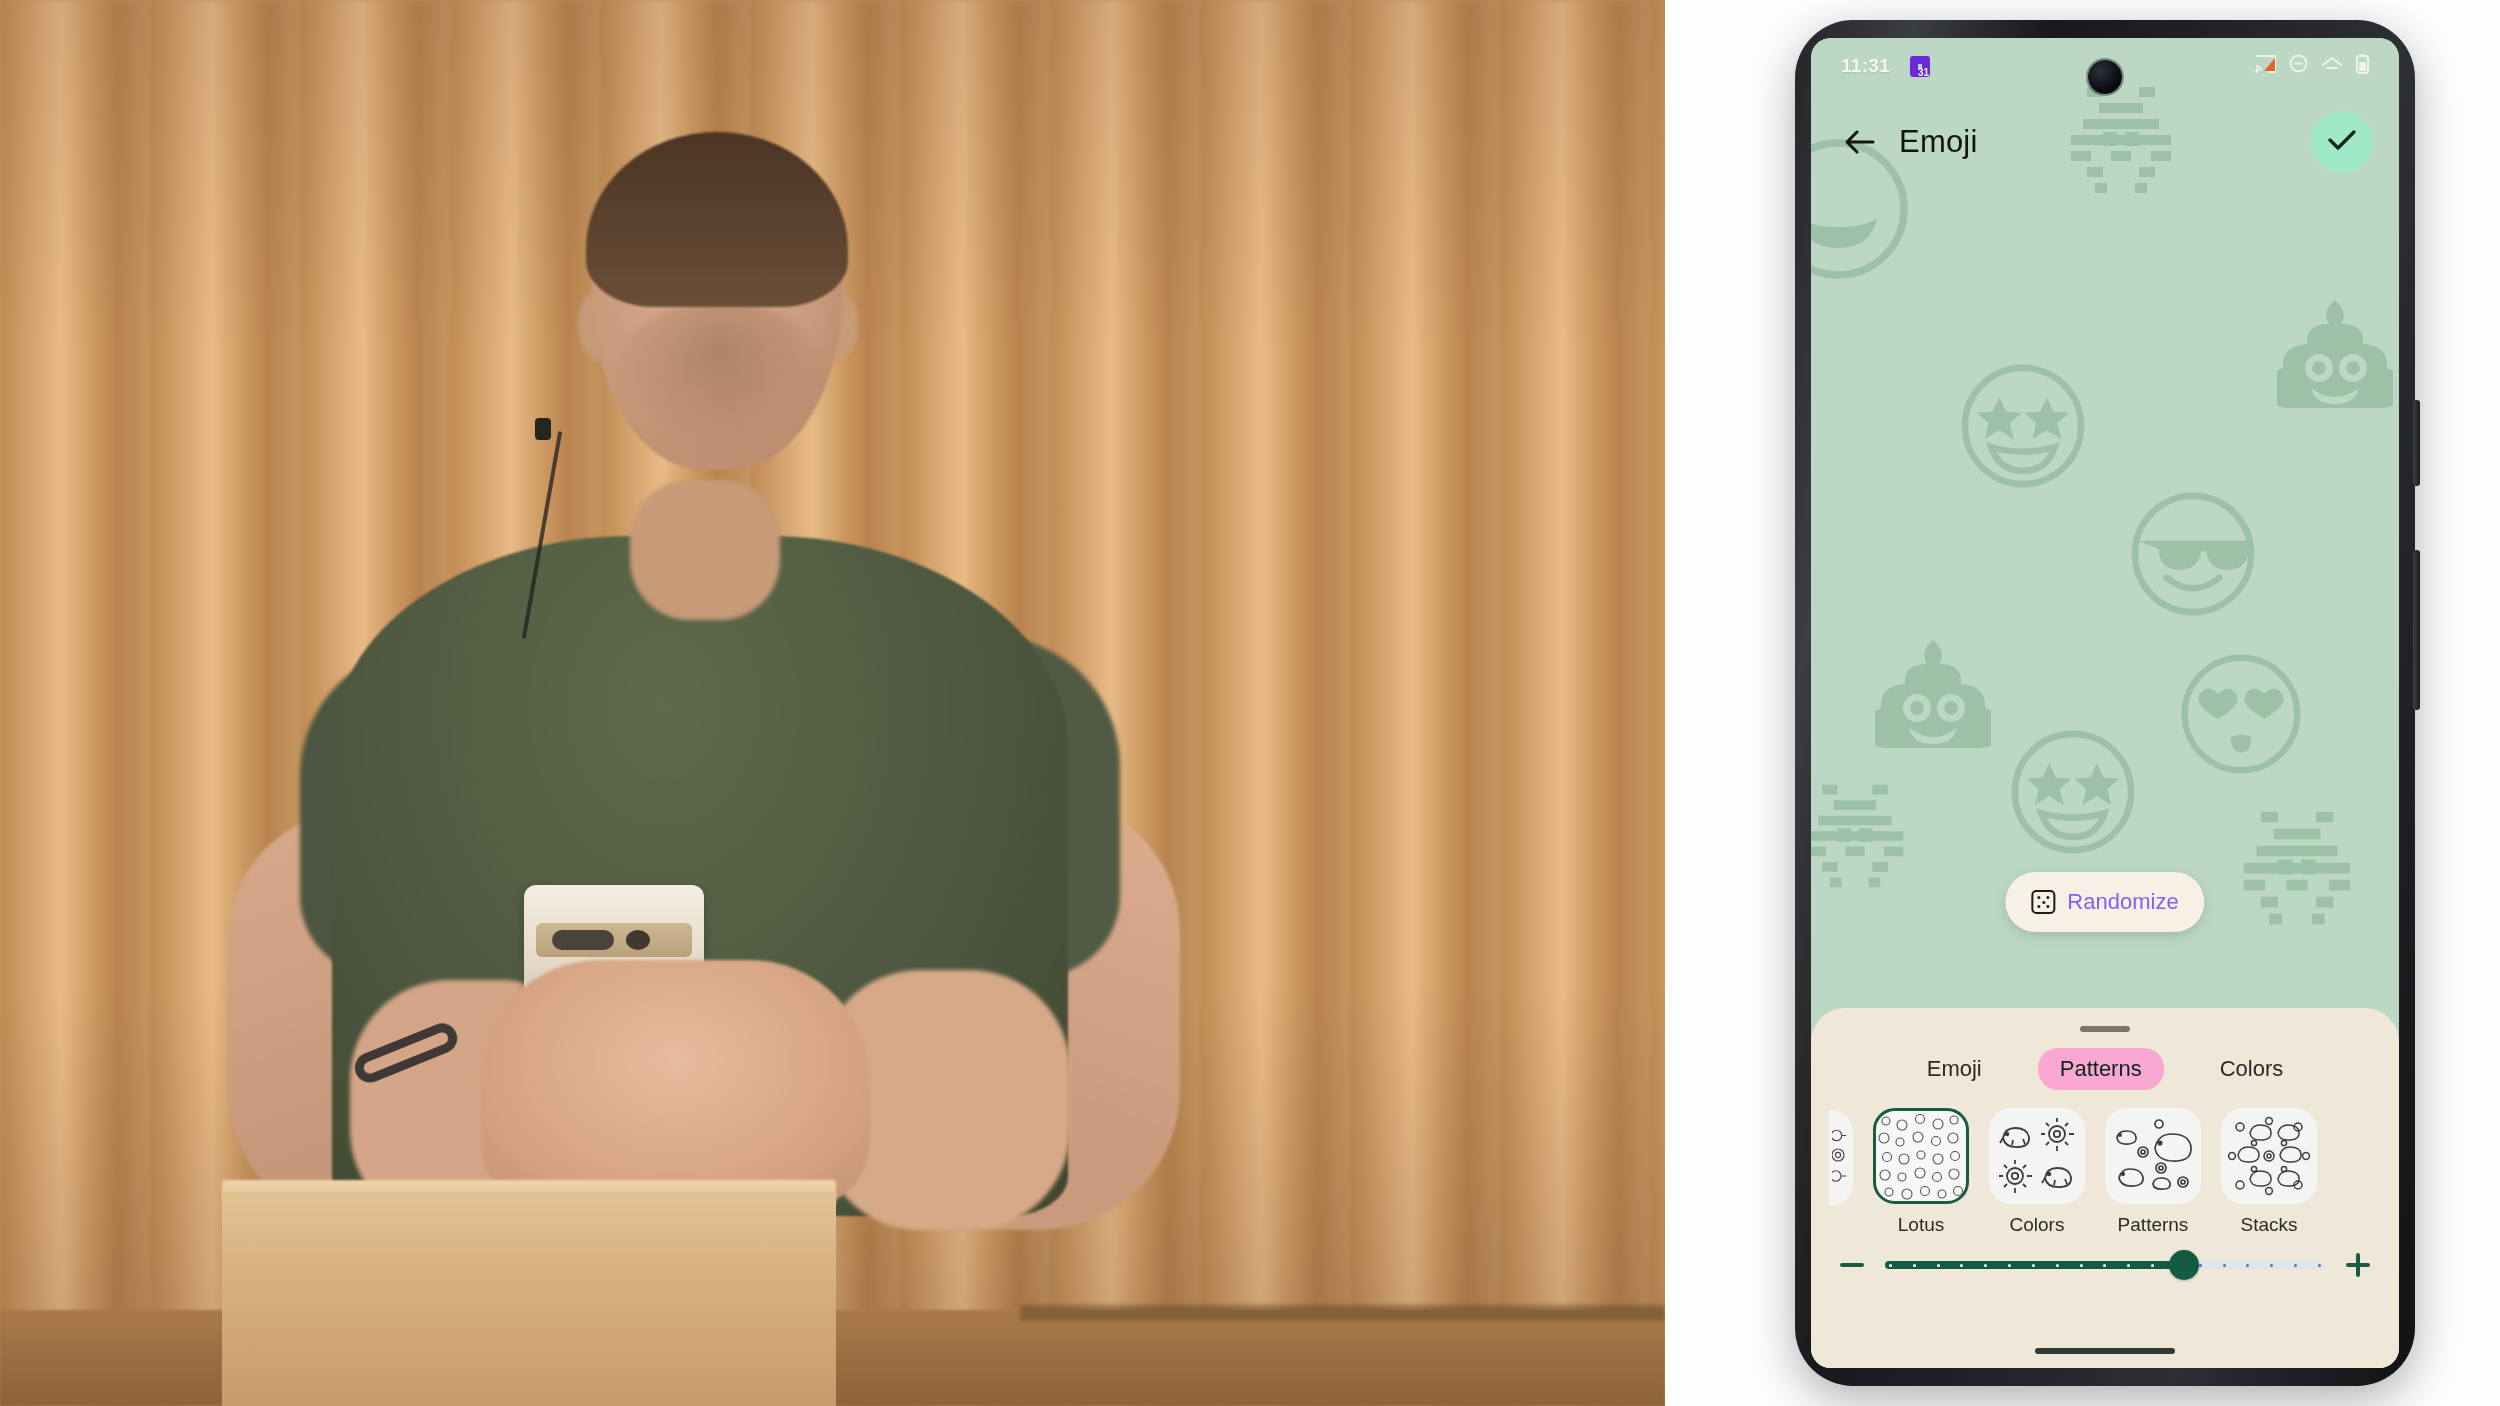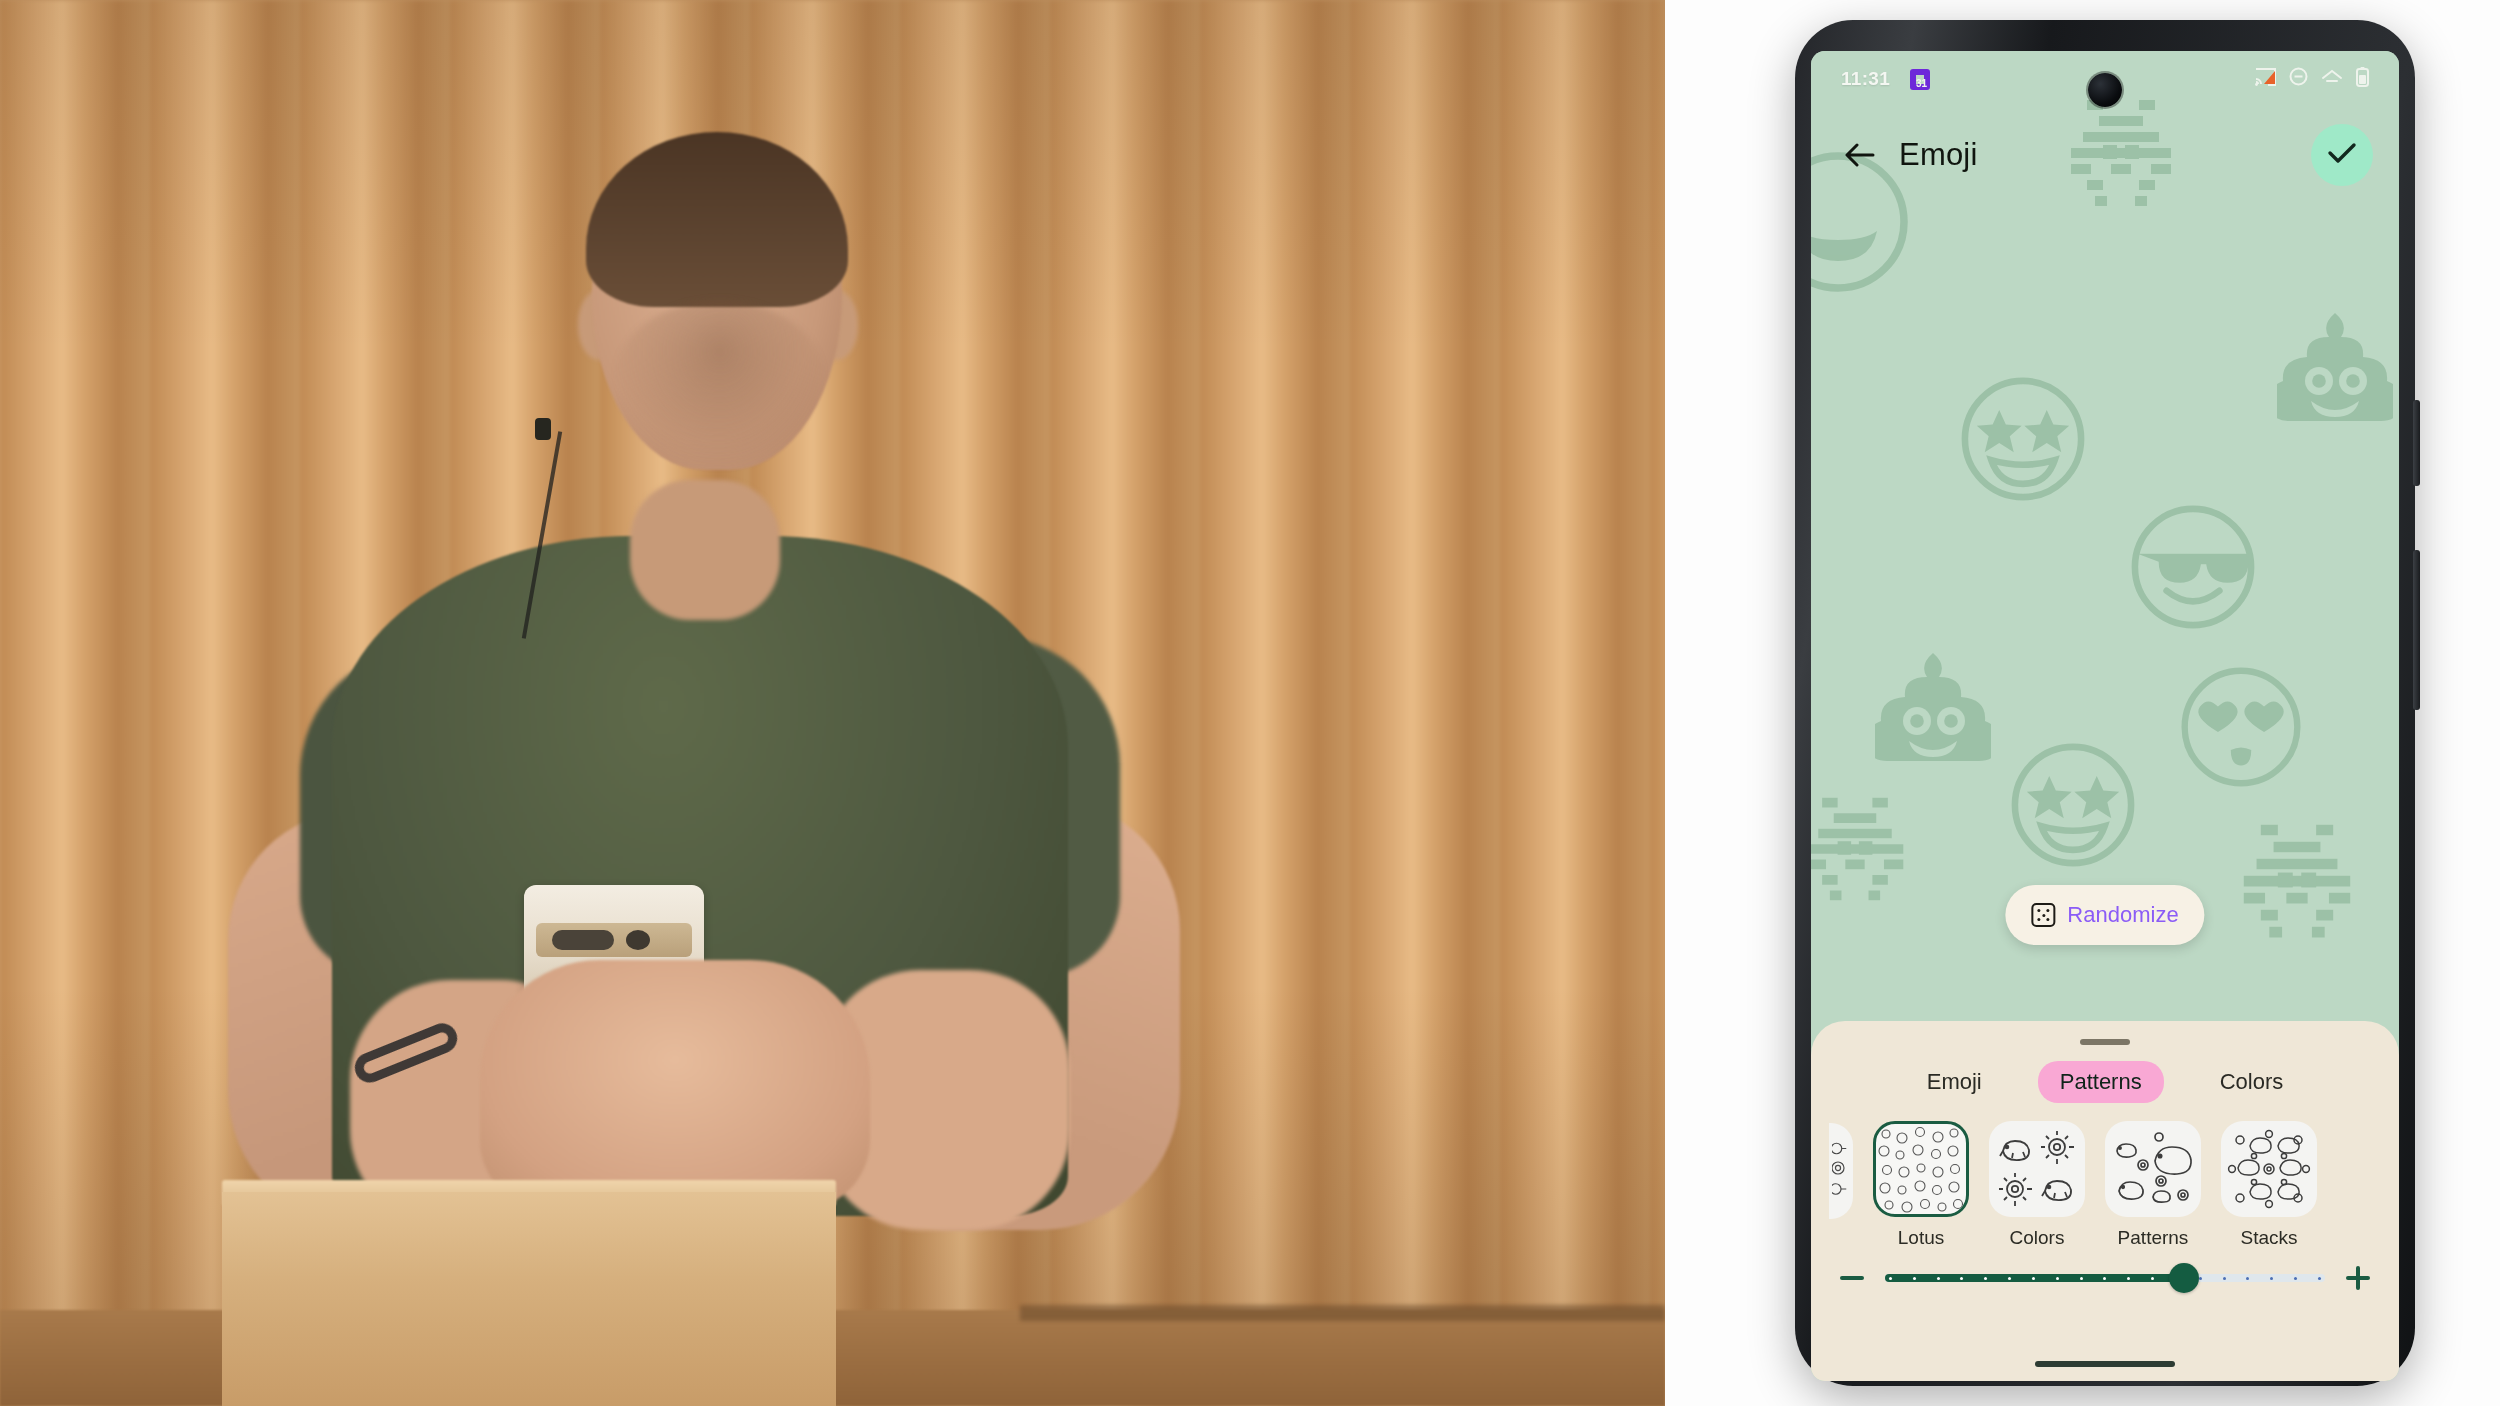--- a/index.html
+++ b/index.html
@@ -174,24 +174,23 @@
     position: absolute; left: 1795px; top: 20px;
     width: 620px; height: 1366px;
     border-radius: 58px;
     background: linear-gradient(100deg, #24262a 0%, #3a3d41 14%, #17191c 30%, #2c2f33 72%, #101214 100%);
     box-shadow: 0 14px 46px rgba(0,0,0,.30);
     padding: 18px 16px;
   }
   .phone-screen {
     position: relative;
     width: 100%; height: 100%;
-    border-radius: 14px;
+    border-radius: 20px;
     overflow: hidden;
     background: #bcd8c4;
-    margin-top: 13px;
   }
   .btn-power {
     position: absolute; right: -5px; top: 380px; width: 7px; height: 86px;
     background: linear-gradient(90deg,#3c4045,#1a1c1f); border-radius: 3px;
   }
   .btn-vol {
     position: absolute; right: -5px; top: 530px; width: 7px; height: 160px;
     background: linear-gradient(90deg,#3c4045,#1a1c1f); border-radius: 3px;
   }
 
@@ -206,21 +205,21 @@
     position: absolute; left: 0; right: 0; top: 0; height: 56px;
     display: flex; align-items: center;
     padding: 0 30px;
     color: #f4f7f2;
     font-size: 19px; font-weight: 600;
     z-index: 6;
   }
   .status-left { display: flex; align-items: center; gap: 20px; }
   .status-time { letter-spacing: .3px; text-shadow: 0 1px 2px rgba(0,0,0,.12); }
   .cal-icon {
-    width: 20px; height: 21px; border: 6px solid #6d28d9; border-radius: 3px;
+    width: 20px; height: 21px; border: 8px solid #6d28d9; border-radius: 3px;
     font-size: 10px; line-height: 18px; text-align: center; font-weight: 700;
     color: #f0f4ee;
   }
   .status-right {
     margin-left: auto; display: flex; align-items: center; gap: 13px;
   }
   .punch-hole {
     position: absolute; left: 50%; top: 22px; transform: translateX(-50%);
     width: 34px; height: 34px; border-radius: 50%;
     background: radial-gradient(circle at 36% 32%, #2c3138 0%, #0a0c0f 62%, #000 100%);

